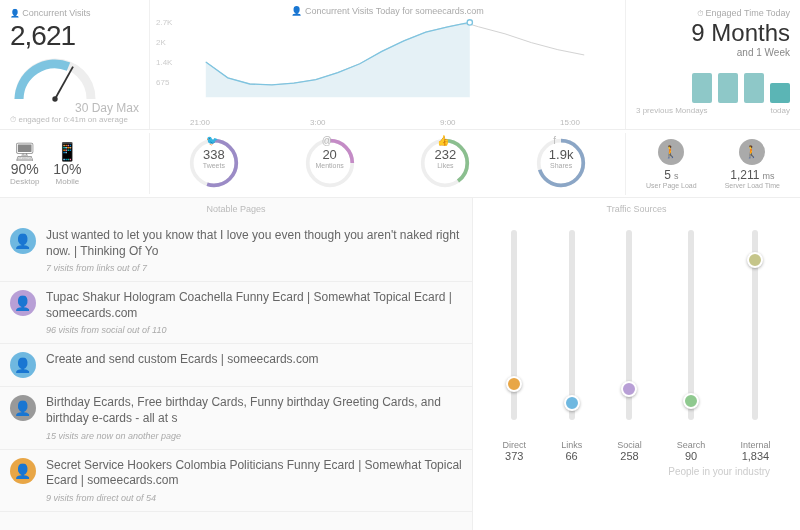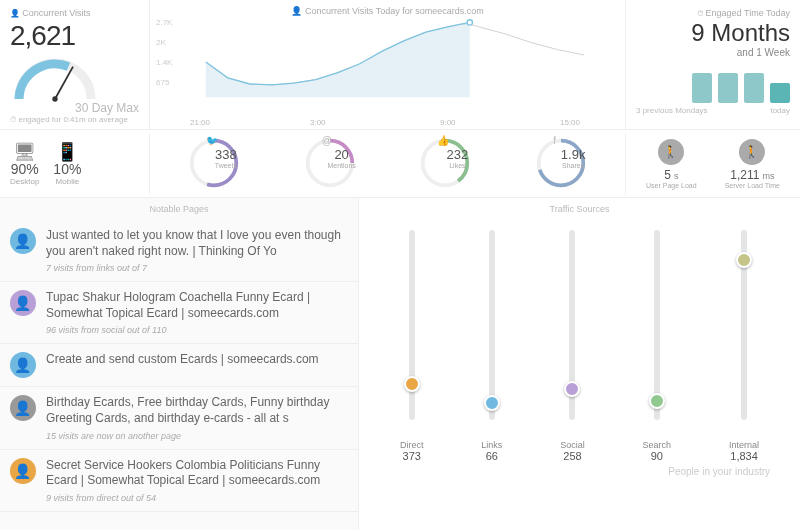--- a/index.html
+++ b/index.html
@@ -27,32 +27,32 @@
 .barlbl{display:flex;justify-content:space-between;font-size:8px;color:#bbb;margin-top:3px}
 .row2{display:flex;height:68px;border-bottom:1px solid #eee;align-items:center}
 .devices{width:150px;display:flex;gap:14px;padding:8px 10px;border-right:1px solid #f0f0f0}
 .dev{text-align:center}
 .dev .ico{font-size:18px;color:#888;height:20px}
 .dev .pct{font-size:14px;color:#555}
 .dev .dl{font-size:8px;color:#aaa}
 .social{flex:1;display:flex;justify-content:space-around;padding:6px}
 .ring{text-align:center;position:relative}
 .ring svg{width:52px;height:52px}
-.ring .inner{position:absolute;left:12px;top:10px;width:52px;text-align:center}
+.ring .inner{position:absolute;left:0;top:10px;width:52px;text-align:center}
 .ring .inner .v{font-size:13px;color:#555;font-weight:500}
 .ring .inner .t{font-size:7px;color:#aaa}
 .ring .ico{position:absolute;left:18px;top:-2px;font-size:10px;color:#bbb}
 .timing{width:175px;display:flex;justify-content:space-around;border-left:1px solid #f0f0f0;padding:6px}
 .tim{text-align:center}
 .tim .ico{width:26px;height:26px;border-radius:50%;background:#aaa;color:#fff;display:flex;align-items:center;justify-content:center;margin:0 auto 3px;font-size:12px}
 .tim .v{font-size:12px;color:#555}
 .tim .u{font-size:9px;color:#888}
 .tim .t{font-size:7px;color:#aaa}
 .row3{display:flex;flex:1;overflow:hidden}
-.pages{width:359px;background:#fafafa;border-right:1px solid #eee}
+.pages{width:473px;background:#fafafa;border-right:1px solid #eee}
 .sect-title{text-align:center;font-size:9px;color:#bbb;padding:6px}
 .page{display:flex;padding:8px 10px;border-bottom:1px solid #eee;gap:10px}
 .avatar{width:26px;height:26px;border-radius:50%;flex:none;color:#fff;display:flex;align-items:center;justify-content:center;font-size:14px}
 .pg-title{font-size:12px;color:#666;line-height:1.3}
 .pg-sub{font-size:9px;color:#aaa;margin-top:4px;font-style:italic}
 .sources{flex:1;padding:0 12px}
 .sliders{display:flex;justify-content:space-around;height:230px;margin-top:12px;align-items:flex-end}
 .sl{display:flex;flex-direction:column;align-items:center}
 .track{width:6px;height:190px;background:#e5e5e5;border-radius:3px;position:relative}
 .knob{width:16px;height:16px;border-radius:50%;position:absolute;left:-5px;border:2px solid #fff;box-shadow:0 1px 3px rgba(0,0,0,.3)}

